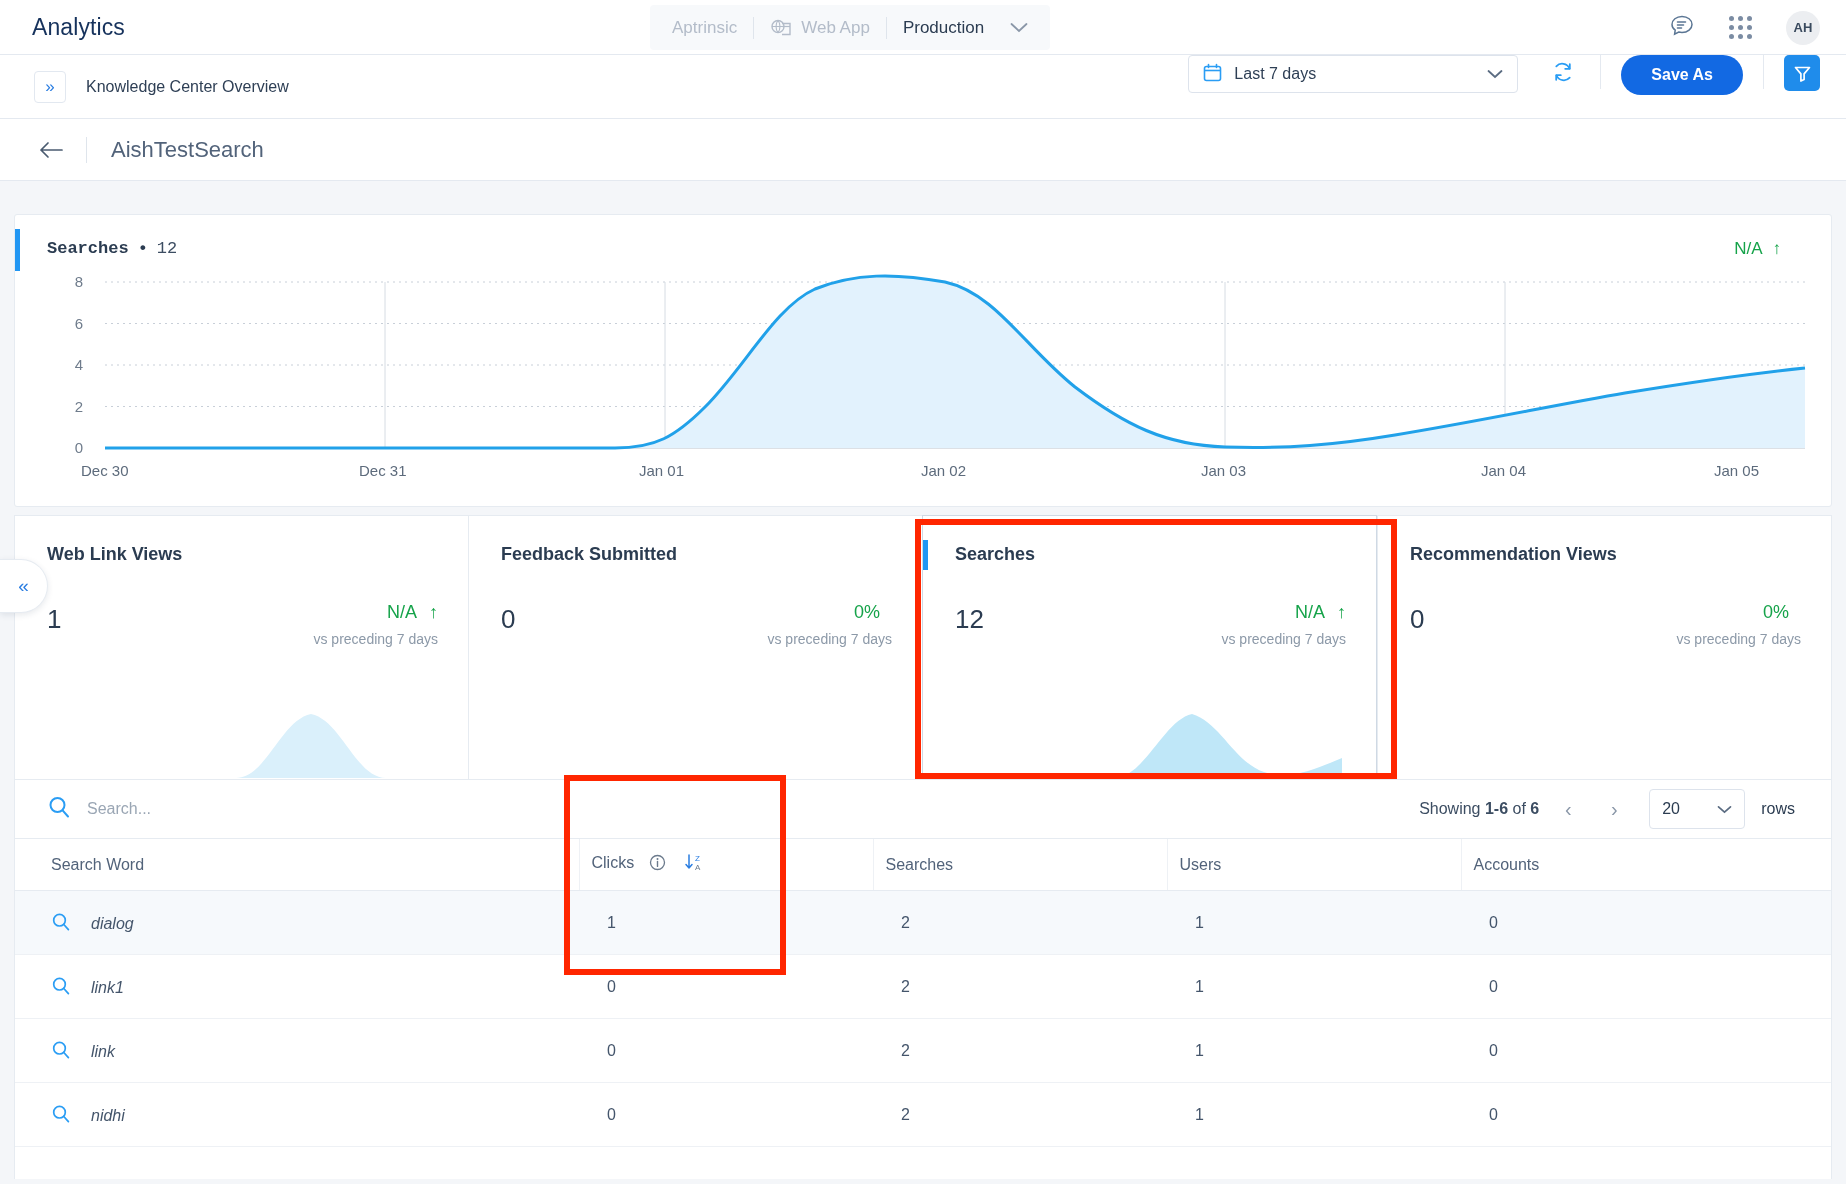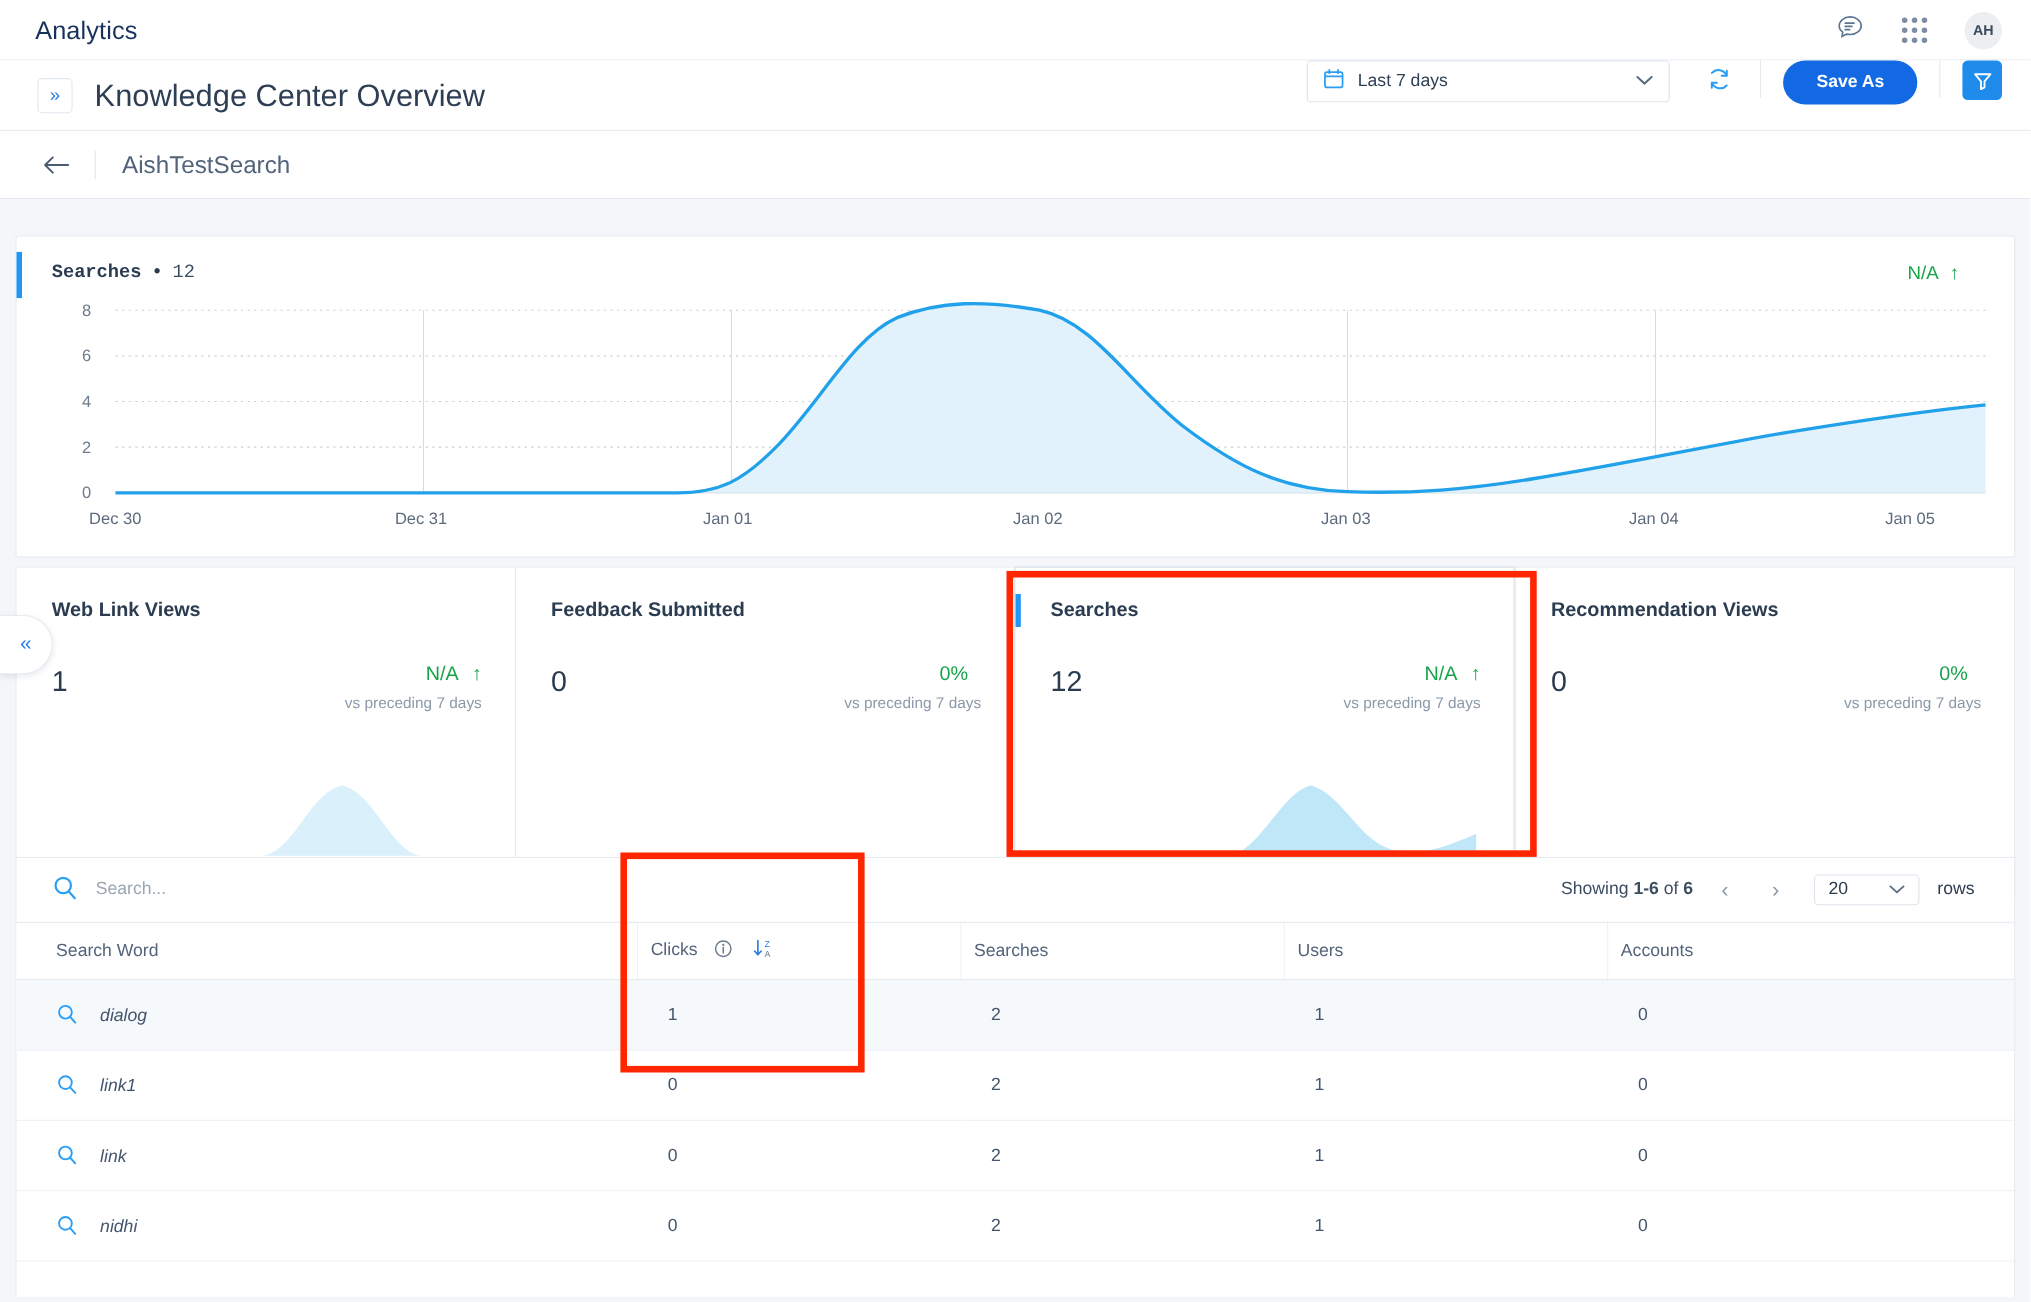--- a/index.html
+++ b/index.html
@@ -46,21 +46,21 @@
   .pagehdr {
     position:absolute; top:55px; left:0; width:1846px; height:64px;
     background:#fff; border-bottom:1px solid #e4e9f0;
     display:flex; align-items:center;
   }
   .expand-btn {
     margin-left:34px; width:32px; height:32px; border:1px solid #e2e8f0;
     border-radius:4px; background:#fff; color:#2a7de1; font-size:17px;
     display:flex; align-items:center; justify-content:center; cursor:pointer;
   }
-  .pagehdr-title { margin-left:20px; font-size:28px; color:#2e3f55; }
+  .pagehdr-title { margin-left:20px; font-size:16px; color:#2e3f55; }
 
   .hdr-controls { position:absolute; right:26px; top:0; height:64px; display:flex; }
   .daterange {
     width:330px; height:38px; border:1px solid #dde3ec; border-radius:4px;
     display:flex; align-items:center; padding:0 14px; background:#fff; cursor:pointer;
   }
   .daterange .cal { margin-right:12px; }
   .daterange .dr-label { font-size:16px; color:#2e3f55; flex:1; }
   .daterange .dr-chev { color:#5b6c82; }
   .refresh-btn {
@@ -140,21 +140,21 @@
     border:none; outline:none; font-size:16px; color:#2b3c51; width:280px;
     margin-left:16px; font-family:"Liberation Sans", sans-serif; background:transparent;
   }
   .tbl-search input::placeholder { color:#9aa6b4; }
   .pager { position:absolute; right:36px; display:flex; align-items:center; gap:0; }
   .pager .showing { font-size:16px; color:#3c4d62; }
   .pager .showing b { font-weight:700; }
   .pg-arrow { width:34px; height:34px; display:flex; align-items:center; justify-content:center;
               color:#8a97a8; font-size:20px; cursor:pointer; margin-left:12px; }
   .rows-sel {
-    margin-left:18px; width:96px; height:28px; border:1px solid #dde3ec; border-radius:4px;
+    margin-left:18px; width:96px; height:40px; border:1px solid #dde3ec; border-radius:4px;
     display:flex; align-items:center; justify-content:space-between; padding:0 12px;
     font-size:16px; color:#2b3c51; cursor:pointer;
   }
   .rows-sel .rc { color:#5b6c82; }
   .rows-lbl { margin-left:16px; font-size:16px; color:#2b3c51; }
 
   table.dt { width:100%; border-collapse:collapse; table-layout:fixed; }
   table.dt th {
     height:52px; text-align:left; font-size:16px; color:#52637a; font-weight:400;
     border-top:1px solid #e6ebf1; border-bottom:1px solid #e6ebf1;
@@ -179,20 +179,44 @@
   #annot-clicks-col { left:564px; top:775px; width:222px; height:200px; }
 </style>
 </head>
 <body>
 
 <div class="app">
 
   <div class="topbar">
     <div class="app-title">Analytics</div>
 
+    <div class="env-switcher">
+      <div class="env-seg muted">Aptrinsic</div>
+      <div class="env-div"></div>
+      <div class="env-seg muted">
+        <span class="globe-ic">
+          <svg width="22" height="20" viewBox="0 0 22 20">
+              <circle cx="8" cy="8.5" r="6" fill="none" stroke="#b3bcc9" stroke-width="1.4"></circle>
+              <path d="M2 8.5h12M8 2.5c2.6 2.8 2.6 9.2 0 12M8 2.5c-2.6 2.8-2.6 9.2 0 12" fill="none" stroke="#b3bcc9" stroke-width="1.1"></path>
+              <path d="M12 5.5h8v11h-8" fill="none" stroke="#b3bcc9" stroke-width="1.4"></path>
+              <path d="M12 8.5h8" stroke="#b3bcc9" stroke-width="1.2"></path>
+            </svg>
+        </span>
+        <span>Web App</span>
+      </div>
+      <div class="env-div"></div>
+      <div class="env-seg prod">
+        <span>Production</span>
+        <span class="chev">
+          <svg width="18" height="11" viewBox="0 0 18 11">
+              <path d="M1.5 2 L9 9 L16.5 2" fill="none" stroke="#8a97a8" stroke-width="1.8" stroke-linecap="round"></path>
+            </svg>
+        </span>
+      </div>
+    </div>
 
     <div class="topbar-right">
       <span>
         <svg width="26" height="26" viewBox="0 0 26 26">
           <path d="M13 3.4c-5.6 0-10 3.6-10 8 0 2.3 1.2 4.4 3.2 5.8l-.6 3.9 4.1-2.1c1 .25 2.1.4 3.3.4 5.6 0 10-3.6 10-8s-4.4-8-10-8z" fill="none" stroke="#5b7694" stroke-width="1.5"></path>
           <path d="M8.5 9h8M8.5 12h6M8.5 15h4" stroke="#5b7694" stroke-width="1.6" stroke-linecap="round"></path>
         </svg>
       </span>
       <span class="grid-ic">
         <i></i>

